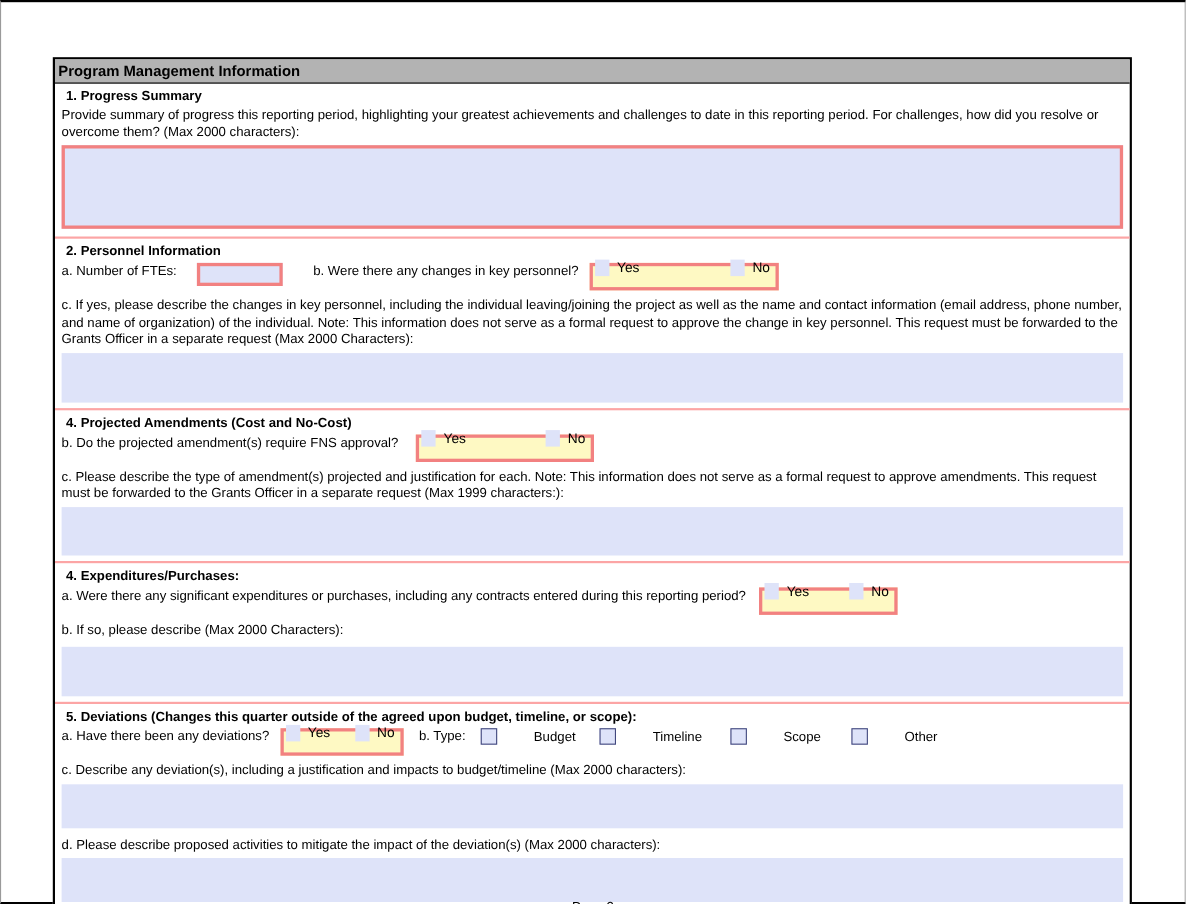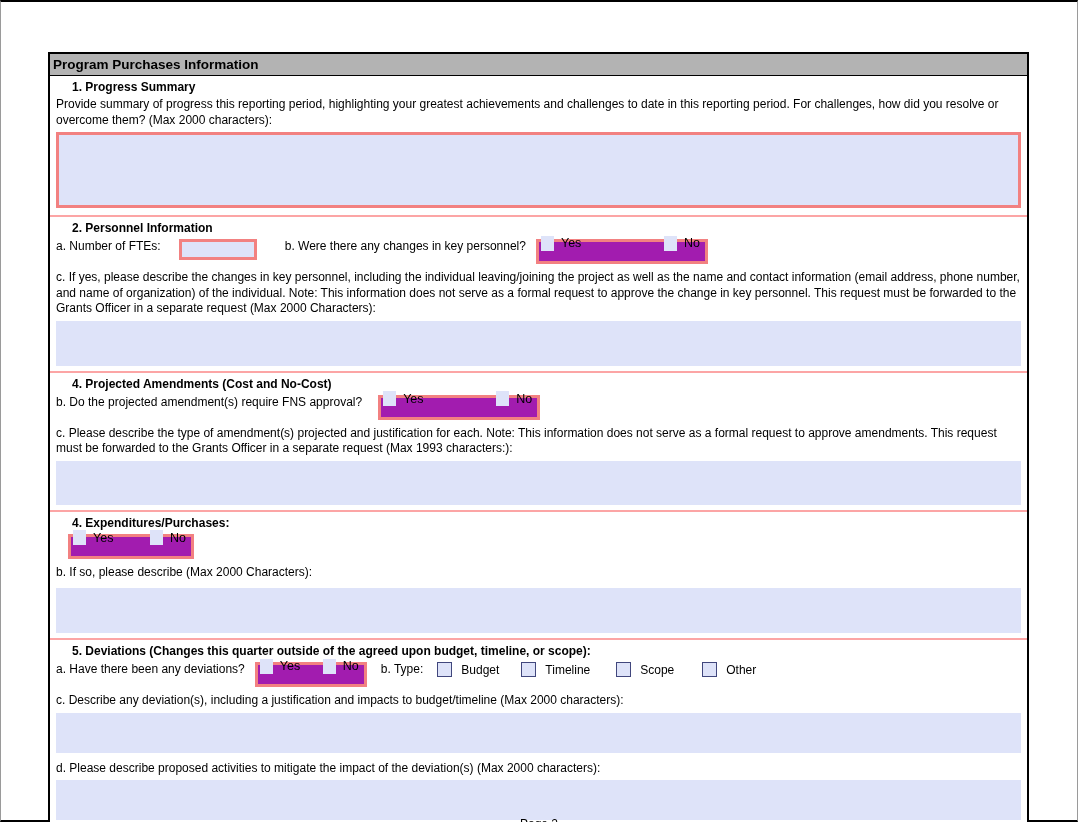--- a/index.html
+++ b/index.html
@@ -21,60 +21,60 @@
     background: #fff;
   }
   .title-bar {
     background: var(--header-bg, #b3b3b3);
     border-bottom: 1px solid #000;
     font-weight: bold; font-size: 13.5px;
     padding: 3px 4px 3px 3px;
   }
   .sec { padding: 3px 6px 5px 6px; font-size: 12px; }
   .sec + .sec { border-top: 2px solid #fca5a5; }
-  .sec-heading { font-weight: bold; font-size: 12px; margin: 1px 0 3px 16px; }
+  .sec-heading { font-weight: bold; font-size: 12px; margin: 1px 0 3px 4px; }
   .desc { font-size: 12px; line-height: 15.5px; margin: 1px 0 4px 0; }
   .row { display: flex; align-items: flex-start; margin: 4px 0 6px 0; }
   .lbl { font-size: 12px; white-space: nowrap; }
   .fieldfill { background: var(--field-fill, #dee3f9); }
   .required { border: 3px solid var(--required-border, #f28181); }
   .textarea { display: block; width: 100%; }
   .ta-required { height: 76px; margin: 2px 0 2px 0; }
   .input {
     display: inline-block; width: 78px; height: 21px;
   }
   .yesno {
     display: inline-flex; align-items: center; justify-content: space-between;
-    background: #a21caf; height: 23px; padding: 1px 5px 18px 2px;
+    background: #fef9c3; height: 23px; padding: 1px 5px 18px 2px;
   }
   .opt { display: inline-flex; align-items: center; }
   .cb {
     display: inline-block; width: 13px; height: 15px;
     background: var(--field-fill, #dee3f9);
   }
   .opt-lbl { font-size: 12.5px; margin-left: 7px; }
-  .type-opt { display: inline-flex; align-items: center; }
+  .type-opt { display: inline-flex; align-items: center; gap: 24px; }
   .type-cb {
     display: inline-block; width: 15px; height: 15px;
     background: var(--field-fill, #dee3f9);
     border: 1px solid var(--checkbox-border, #41477d);
   }
   .type-lbl { font-size: 12px; margin-left: 9px; }
   .footer {
     position: absolute; left: 0; width: 100%; top: 815px;
     text-align: center; font-size: 12px;
   }
 </style>
 </head>
 <body>
 
 <div class="page">
   <div class="form">
 
-    <div class="title-bar">Program Purchases Information</div>
+    <div class="title-bar">Program Management Information</div>
 
     <div class="sec">
       <div class="sec-heading">1. Progress Summary</div>
       <div class="desc">Provide summary of progress this reporting period, highlighting your greatest achievements and challenges to date in this reporting period. For challenges, how did you resolve or overcome them? (Max 2000 characters):</div>
       <div class="textarea fieldfill required ta-required"></div>
     </div>
 
     <div class="sec">
       <div class="sec-heading">2. Personnel Information</div>
       <div class="row">
@@ -104,27 +104,28 @@
           <span class="opt">
             <span class="cb"></span>
             <span class="opt-lbl">Yes</span>
           </span>
           <span class="opt">
             <span class="cb"></span>
             <span class="opt-lbl">No</span>
           </span>
         </span>
       </div>
-      <div class="desc">c. Please describe the type of amendment(s) projected and justification for each. Note: This information does not serve as a formal request to approve amendments. This request must be forwarded to the Grants Officer in a separate request (Max 1993 characters:):</div>
+      <div class="desc">c. Please describe the type of amendment(s) projected and justification for each. Note: This information does not serve as a formal request to approve amendments. This request must be forwarded to the Grants Officer in a separate request (Max 1999 characters:):</div>
       <div class="textarea fieldfill" style="height:44px;"></div>
     </div>
 
     <div class="sec">
       <div class="sec-heading">4. Expenditures/Purchases:</div>
       <div class="row">
+        <span class="lbl">a. Were there any significant expenditures or purchases, including any contracts entered during this reporting period?</span>
         <span class="yesno required" style="margin-left:12px; width:126px;">
           <span class="opt">
             <span class="cb"></span>
             <span class="opt-lbl">Yes</span>
           </span>
           <span class="opt">
             <span class="cb"></span>
             <span class="opt-lbl">No</span>
           </span>
         </span>

